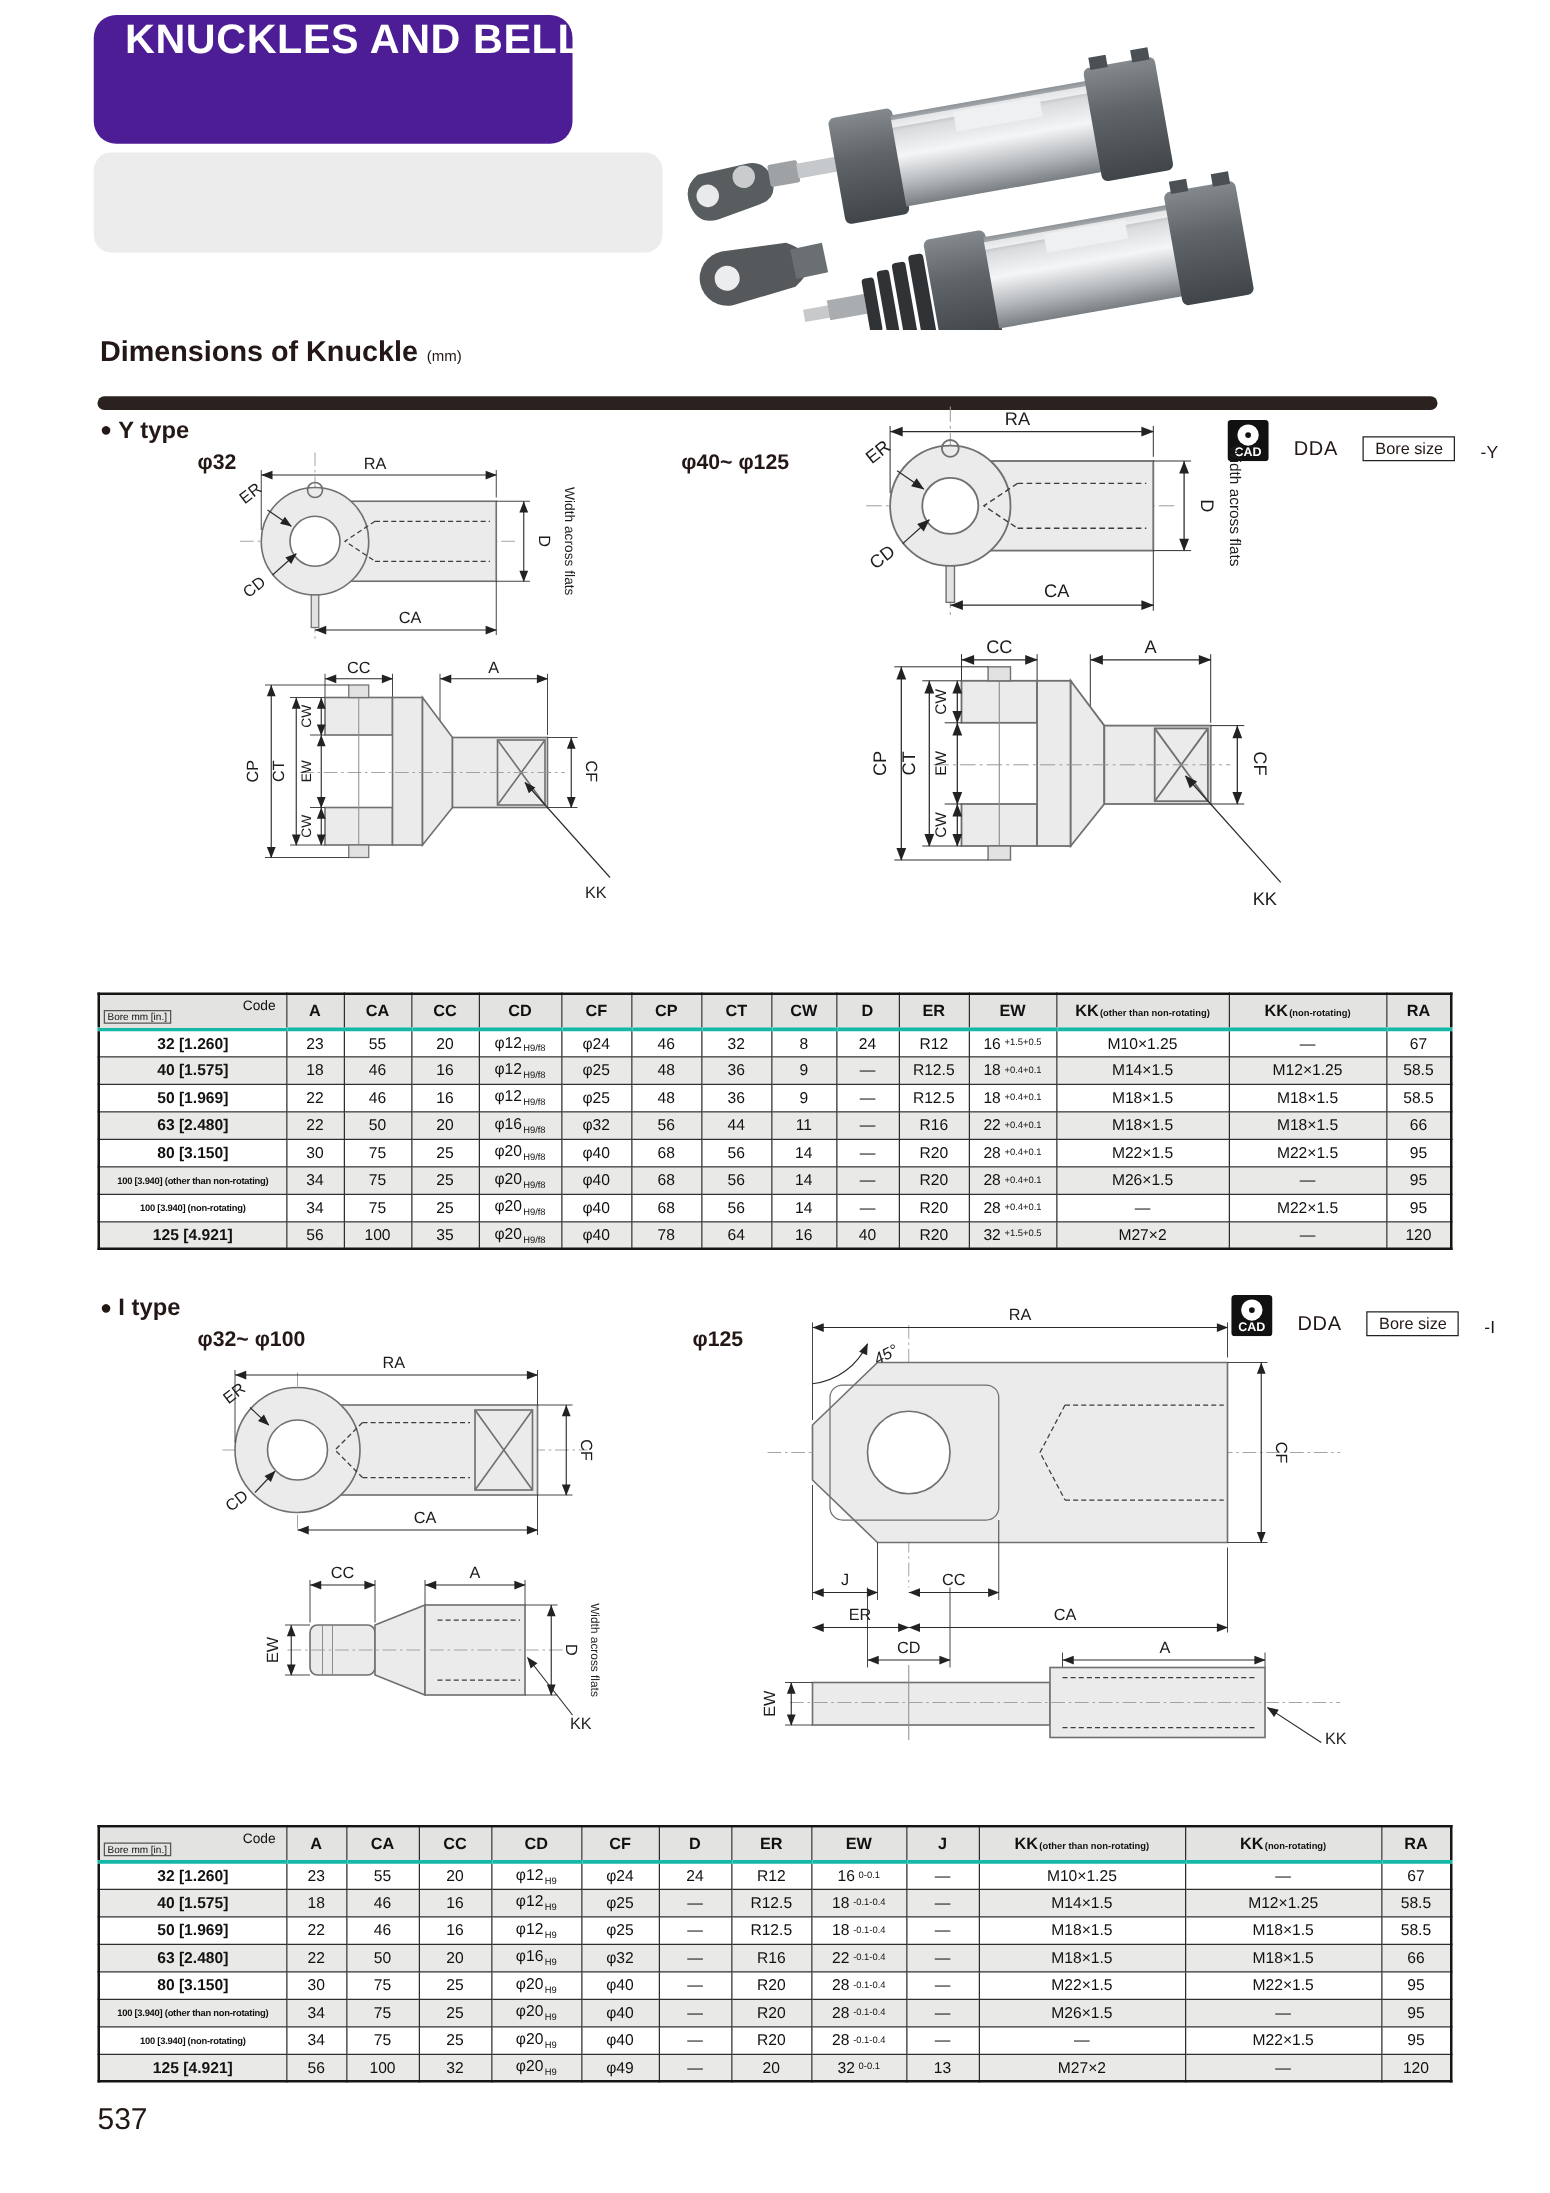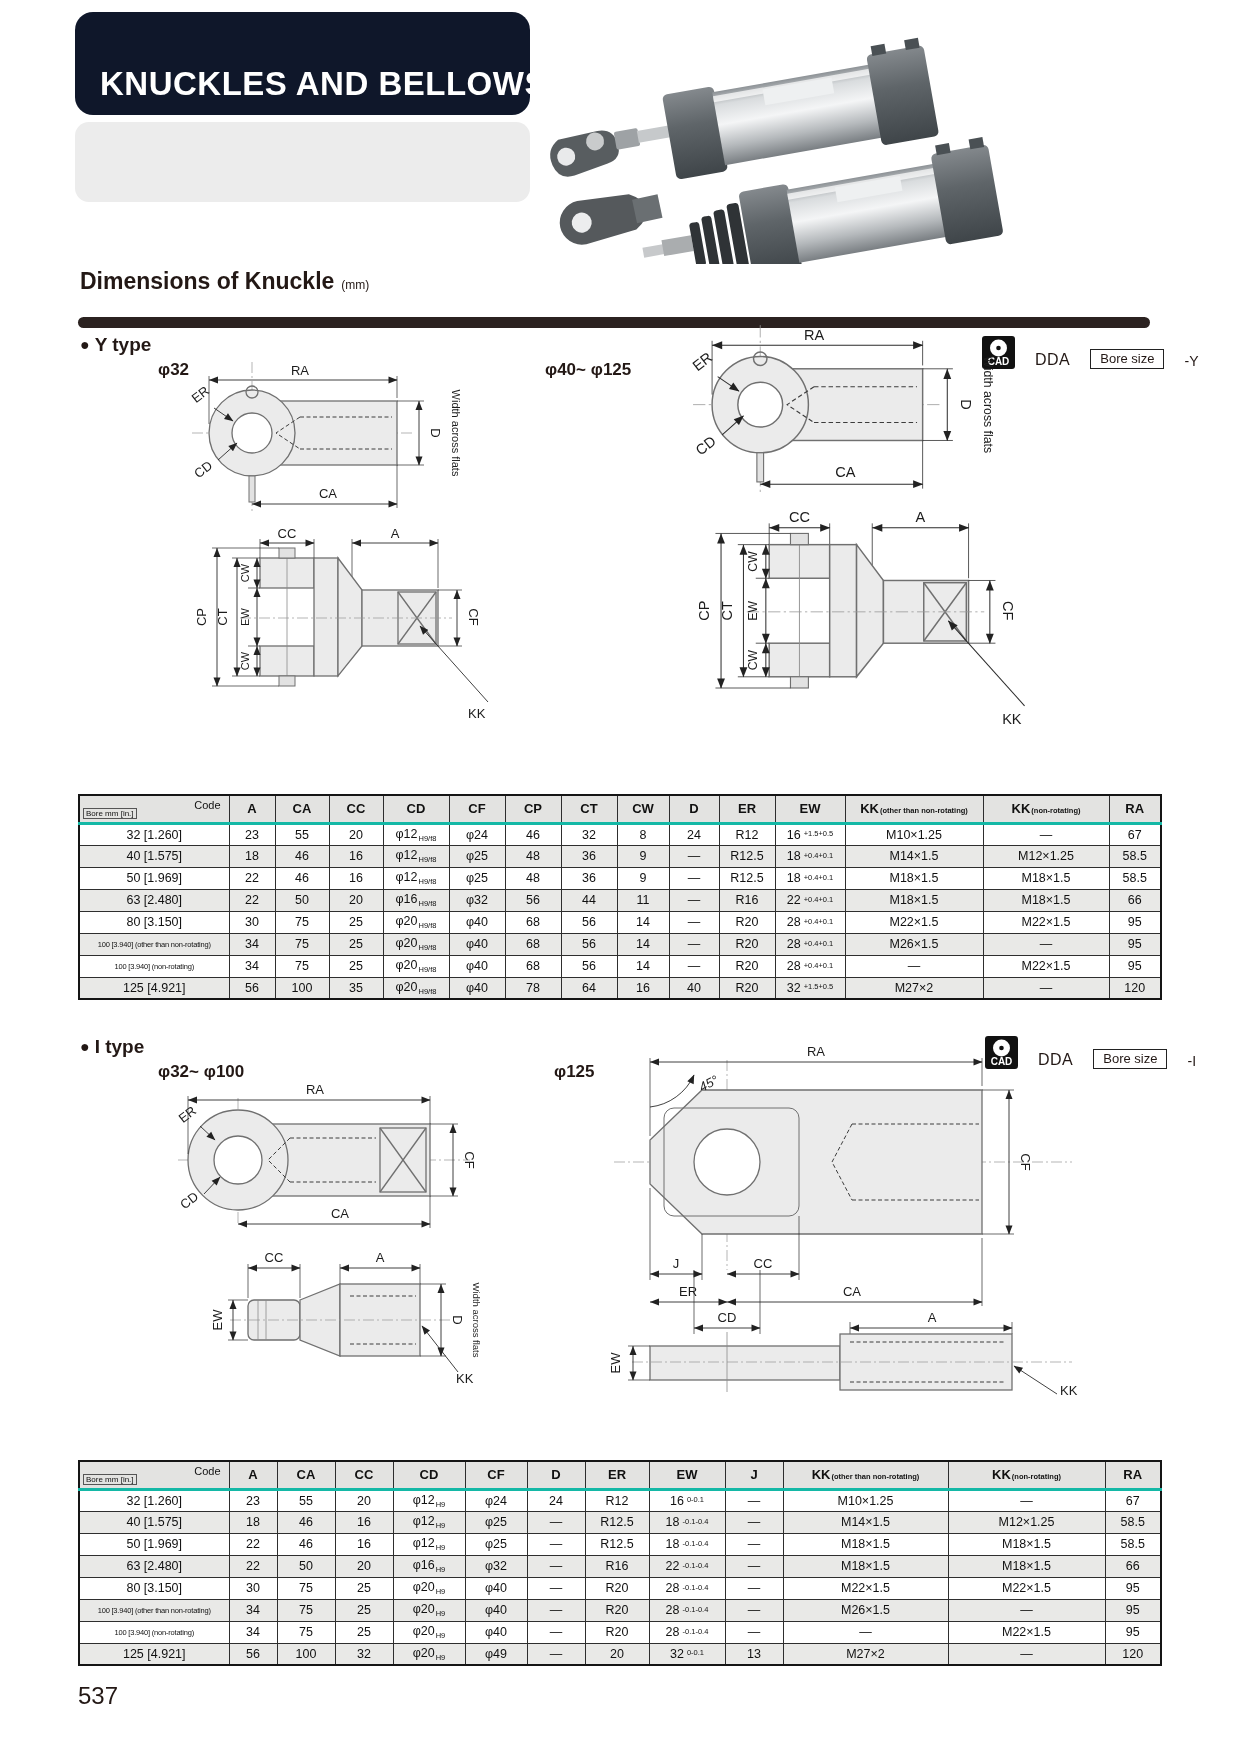--- a/index.html
+++ b/index.html
@@ -1,22 +1,22 @@
 <!DOCTYPE html>
 <html><head>
 <meta charset="utf-8">
 <style>
 *{margin:0;padding:0;box-sizing:border-box}
 html,body{background:#fff}
 #page{position:relative;width:1240px;height:1754px;background:#fff;overflow:hidden;
   font-family:"Liberation Sans","DejaVu Sans",sans-serif;color:#231815}
 .abs{position:absolute}
 
-.title-box{left:75px;top:12px;width:455px;height:103px;background:#0f172a;border-radius:18px;
-  display:flex;align-items:flex-end;padding:0 0 12px 25px}
+.title-box{left:75px;top:12px;width:383px;height:103px;background:#4c1d95;border-radius:18px;
+  display:flex;padding:0 0 12px 25px}
 .title-box span{color:#fff;font-size:33px;font-weight:bold;letter-spacing:.5px;white-space:nowrap}
 .panel{left:75px;top:122px;width:455px;height:80px;background:#ececec;border-radius:14px}
 
 .sec-head{left:80px;top:268px;font-size:23px;font-weight:bold}
 .sec-head .unit{font-size:12px;margin-left:7px;font-weight:normal}
 .sec-bar{left:78px;top:317px;width:1072px;height:11px;background:#2b2220;border-radius:5.5px}
 .type-head{font-size:19px;font-weight:bold;display:flex;align-items:center;gap:5px}
 .type-head .bullet{font-size:16px;line-height:1}
 .phi-label{font-size:17px;font-weight:bold;white-space:nowrap}
 
@@ -26,21 +26,21 @@
 .cad-suffix{font-size:14px}
 .page-num{left:78px;top:1682px;font-size:24px}
 
 .dim-table{position:absolute;border-collapse:collapse;table-layout:fixed;font-size:12.5px;color:#111;
   border:2px solid #151515;width:1082px;background:#fff}
 .dim-table th,.dim-table td{border:1px solid #2e2e2e;text-align:center;vertical-align:middle;
   padding:0;overflow:hidden;white-space:nowrap}
 .dim-table thead th{height:28px;background:#e3e3e1;font-weight:bold;font-size:13px;border-bottom:3px solid #14b8a6}
 .dim-table tbody td{height:22px}
 .dim-table tbody tr.alt td{background:#e9e9e7}
-.dim-table td.bore{font-weight:normal}
+.dim-table td.bore{font-weight:bold}
 .dim-table td.bore.sm{font-size:7.5px;letter-spacing:-.2px}
 .kk-note{font-weight:bold;font-size:7.5px;margin-left:1px}
 .phi-sub{font-size:7.5px;vertical-align:-3px;margin-left:1px}
 .tol{display:inline-flex;align-items:center;gap:3px;justify-content:center}
 .tol .stack{display:inline-flex;font-size:7.5px;line-height:1.15;text-align:left}
 th.corner{position:relative;background-color:#e3e3e1;background-image:
   linear-gradient(to bottom right,transparent calc(50% - .7px),#333 calc(50% - .7px),#333 calc(50% + .7px),transparent calc(50% + .7px))}
 th.corner .c-top{position:absolute;top:3px;right:8px;font-size:11px;font-weight:normal}
 th.corner .c-bot{position:absolute;bottom:3px;left:3px;font-size:8px;font-weight:normal;border:.5px solid #555;padding:0 2px}
 

